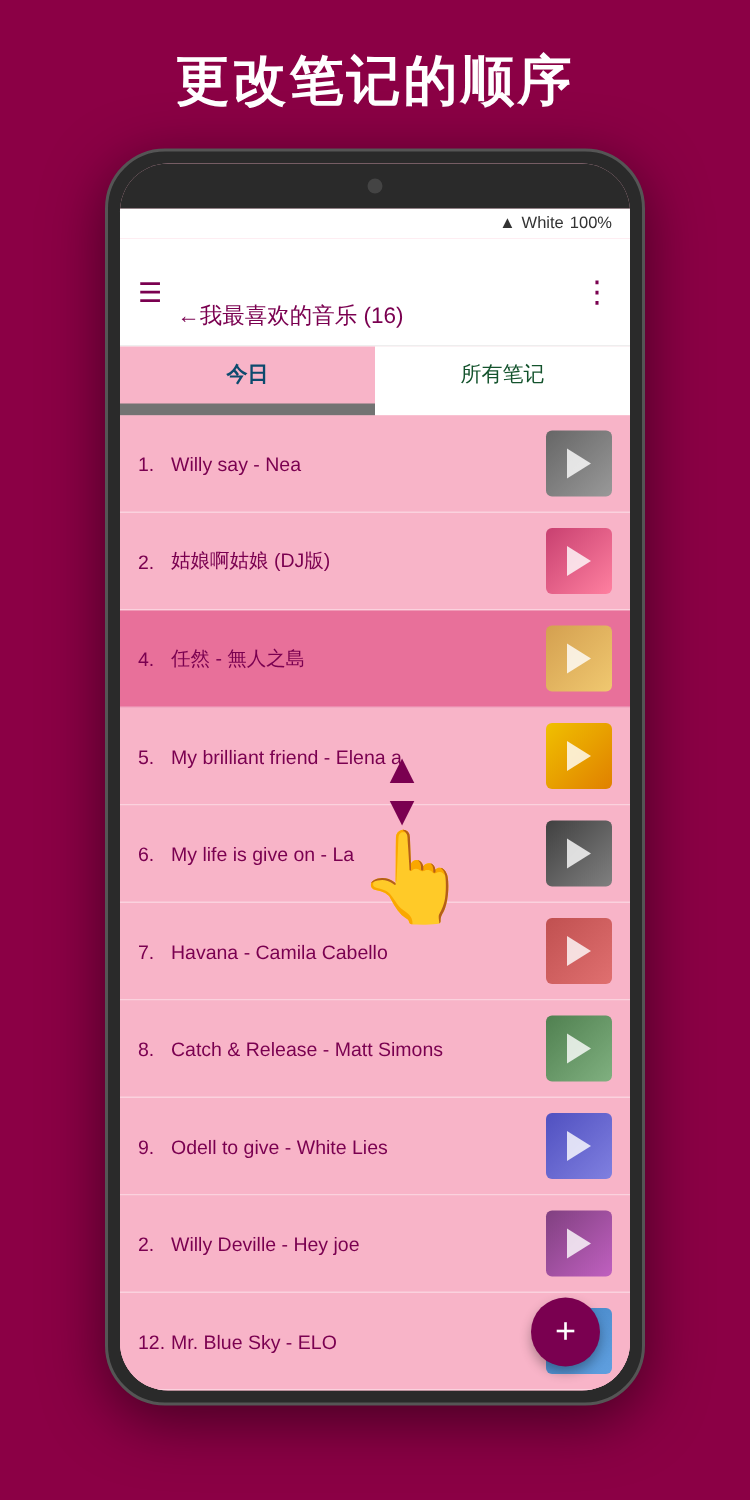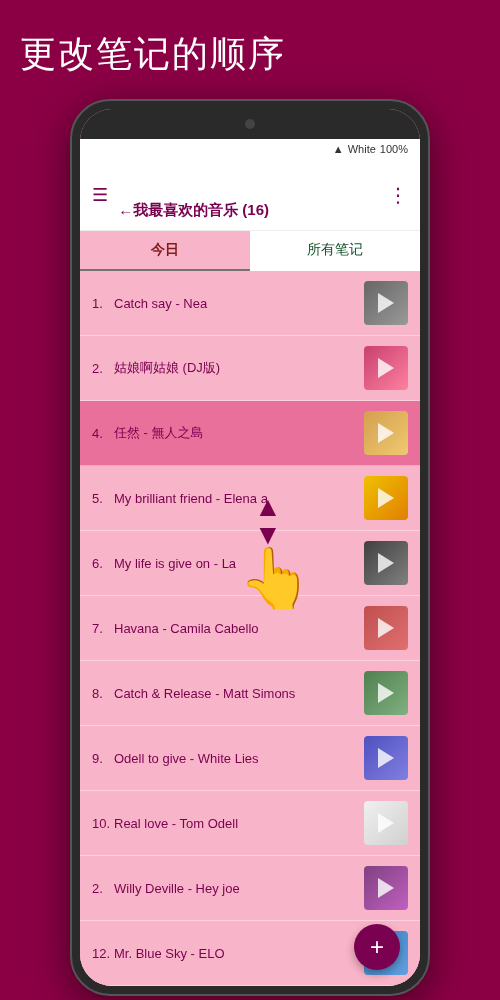--- a/index.html
+++ b/index.html
@@ -7,24 +7,24 @@
     body {
       width: 500px;
       height: 1000px;
       background-color: #8B0045;
       font-family: 'Arial', sans-serif;
       overflow: hidden;
       position: relative;
     }
 
     .page-title {
-      text-align: left;
+      text-align: center;
       color: white;
       font-size: 36px;
-      font-weight: normal;
+      font-weight: bold;
       padding: 30px 20px 20px;
       letter-spacing: 2px;
     }
 
     .phone-container {
       position: relative;
       width: 360px;
       margin: 0 auto;
       background: #2a2a2a;
       border-radius: 40px;
@@ -86,21 +86,21 @@
       font-size: 18px;
       color: #7a0050;
       margin-right: 10px;
       cursor: pointer;
     }
 
     .back-title {
       flex: 1;
       color: #7a0050;
       font-size: 15px;
-      font-weight: bold;
+      font-weight: normal;
       margin-top: 32px;
     }
 
     .more-icon {
       color: #7a0050;
       font-size: 20px;
     }
 
     .tabs-bar {
       display: flex;
@@ -111,23 +111,23 @@
       flex: 1;
       text-align: center;
       padding: 10px;
       font-size: 14px;
       color: #14532d;
       cursor: pointer;
     }
 
     .tab.active {
       background: #f8b4c8;
-      color: #7f1d1d;
+      color: #0c4a6e;
       font-weight: bold;
-      border-bottom: 2px solid #737373;
+      border-bottom: 8px solid #737373;
     }
 
     .song-list {
       background: #f8b4c8;
       overflow: hidden;
     }
 
     .song-item {
       display: flex;
       align-items: center;
@@ -269,21 +269,21 @@
     <div class="tabs-bar">
       <div class="tab active">今日</div>
       <div class="tab">所有笔记</div>
     </div>
 
     <div class="song-list" style="position:relative;">
 
       <div id="song-list-container">
           <div class="song-item">
             <span class="song-number">1.</span>
-            <span class="song-title">Catch say - Nea</span>
+            <span class="song-title">Willy say - Nea</span>
             <div class="song-thumb thumb-1">
               <div class="play-triangle"></div>
             </div>
           </div>
           <div class="song-item">
             <span class="song-number">2.</span>
             <span class="song-title">姑娘啊姑娘 (DJ版)</span>
             <div class="song-thumb thumb-2">
               <div class="play-triangle"></div>
             </div>
@@ -320,27 +320,20 @@
             <span class="song-number">8.</span>
             <span class="song-title">Catch &amp; Release - Matt Simons</span>
             <div class="song-thumb thumb-8">
               <div class="play-triangle"></div>
             </div>
           </div>
           <div class="song-item">
             <span class="song-number">9.</span>
             <span class="song-title">Odell to give - White Lies</span>
             <div class="song-thumb thumb-9">
-              <div class="play-triangle"></div>
-            </div>
-          </div>
-          <div class="song-item">
-            <span class="song-number">10.</span>
-            <span class="song-title">Real love - Tom Odell</span>
-            <div class="song-thumb thumb-10">
               <div class="play-triangle"></div>
             </div>
           </div>
           <div class="song-item">
             <span class="song-number">2.</span>
             <span class="song-title">Willy Deville - Hey joe</span>
             <div class="song-thumb thumb-11">
               <div class="play-triangle"></div>
             </div>
           </div>

